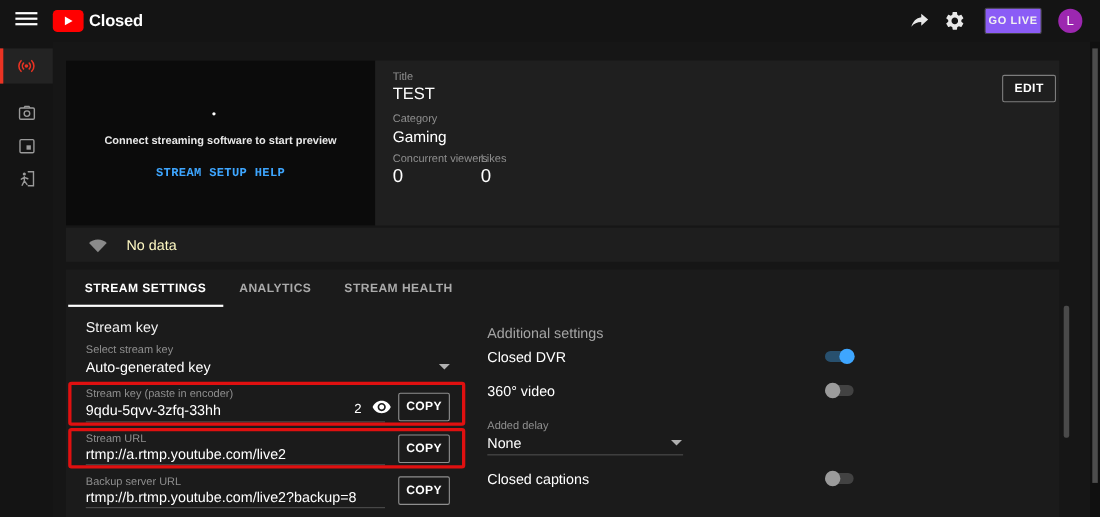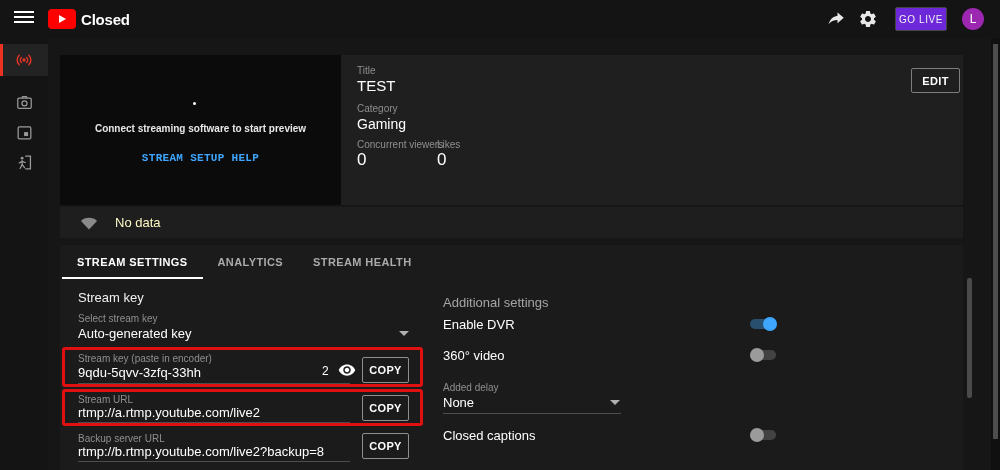--- a/index.html
+++ b/index.html
@@ -12,22 +12,22 @@
   
   #header { position:absolute; top:0; left:0; width:1000px; height:38px; background:#141414; z-index:20; }
   #menu-btn { position:absolute; left:14px; top:11px; width:20px; height:16px; cursor:pointer; }
   #menu-btn span { display:block; height:2px; background:#fff; margin-bottom:3px; }
   #logo { position:absolute; left:48px; top:9px; display:flex; align-items:center; cursor:pointer; }
   #logo-mark { width:28px; height:20px; background:#f00; border-radius:4px; position:relative; }
   #logo-mark::after { content:""; position:absolute; left:11px; top:6px; border-left:7px solid #fff;
     border-top:4px solid transparent; border-bottom:4px solid transparent; }
   #logo-text { color:#fff; font-size:15px; font-weight:700; letter-spacing:-0.2px; margin-left:5px; }
   .hdr-icon { position:absolute; top:9px; width:20px; height:20px; color:#e8e8e8; cursor:pointer; }
-  #go-live { position:absolute; left:895px; top:7px; width:52px; height:24px; background:#6d28d9;
-    border:1px solid #454545; border-radius:2px; color:#f1f1f1; font-size:10px; font-weight:400;
+  #go-live { position:absolute; left:895px; top:7px; width:52px; height:24px; background:#8b5cf6;
+    border:1px solid #454545; border-radius:2px; color:#f1f1f1; font-size:10px; font-weight:700;
     letter-spacing:.6px; display:flex; align-items:center; justify-content:center; cursor:pointer; }
   #avatar { position:absolute; left:962px; top:8px; width:22px; height:22px; border-radius:50%;
     background:#9c27b0; color:#fff; font-size:12px; display:flex; align-items:center; justify-content:center; cursor:pointer; }
 
   
   #sidebar { position:absolute; top:38px; left:0; width:48px; height:432px; background:#141414; }
   .side-item { position:absolute; left:0; width:48px; height:32px; display:flex; align-items:center;
     justify-content:center; color:#9a9a9a; cursor:pointer; }
   .side-item.active { background:#232323; color:#ea3323; }
   .side-item.active::before { content:""; position:absolute; left:0; top:0; width:3px; height:32px; background:#ea3323; }
@@ -193,21 +193,21 @@
     <div class="lbl" style="left:18px; top:188px">Backup server URL</div>
     <div class="val" style="left:18px; top:199px; font-weight:500">rtmp://b.rtmp.youtube.com/live2?backup=8</div>
     <div class="underline" style="left:18px; top:216px; width:272px"></div>
     <div class="copy-btn" style="left:302px; top:188px">COPY</div>
 
     <div class="anno" style="left:2px; top:102px; width:361px; height:40px"></div>
     <div class="anno" style="left:2px; top:144px; width:361px; height:37px"></div>
 
     <div class="sec-title" style="left:383px; top:50px; color:#a5a5a5">Additional settings</div>
 
-    <div class="val" style="left:383px; top:72px">Enable DVR</div>
+    <div class="val" style="left:383px; top:72px">Closed DVR</div>
     <div class="toggle on" style="left:690px; top:72px">
         <span class="track"></span>
         <span class="knob"></span>
       </div>
 
     <div class="val" style="left:383px; top:103px">360° video</div>
     <div class="toggle" style="left:690px; top:103px">
         <span class="track"></span>
         <span class="knob"></span>
       </div>

